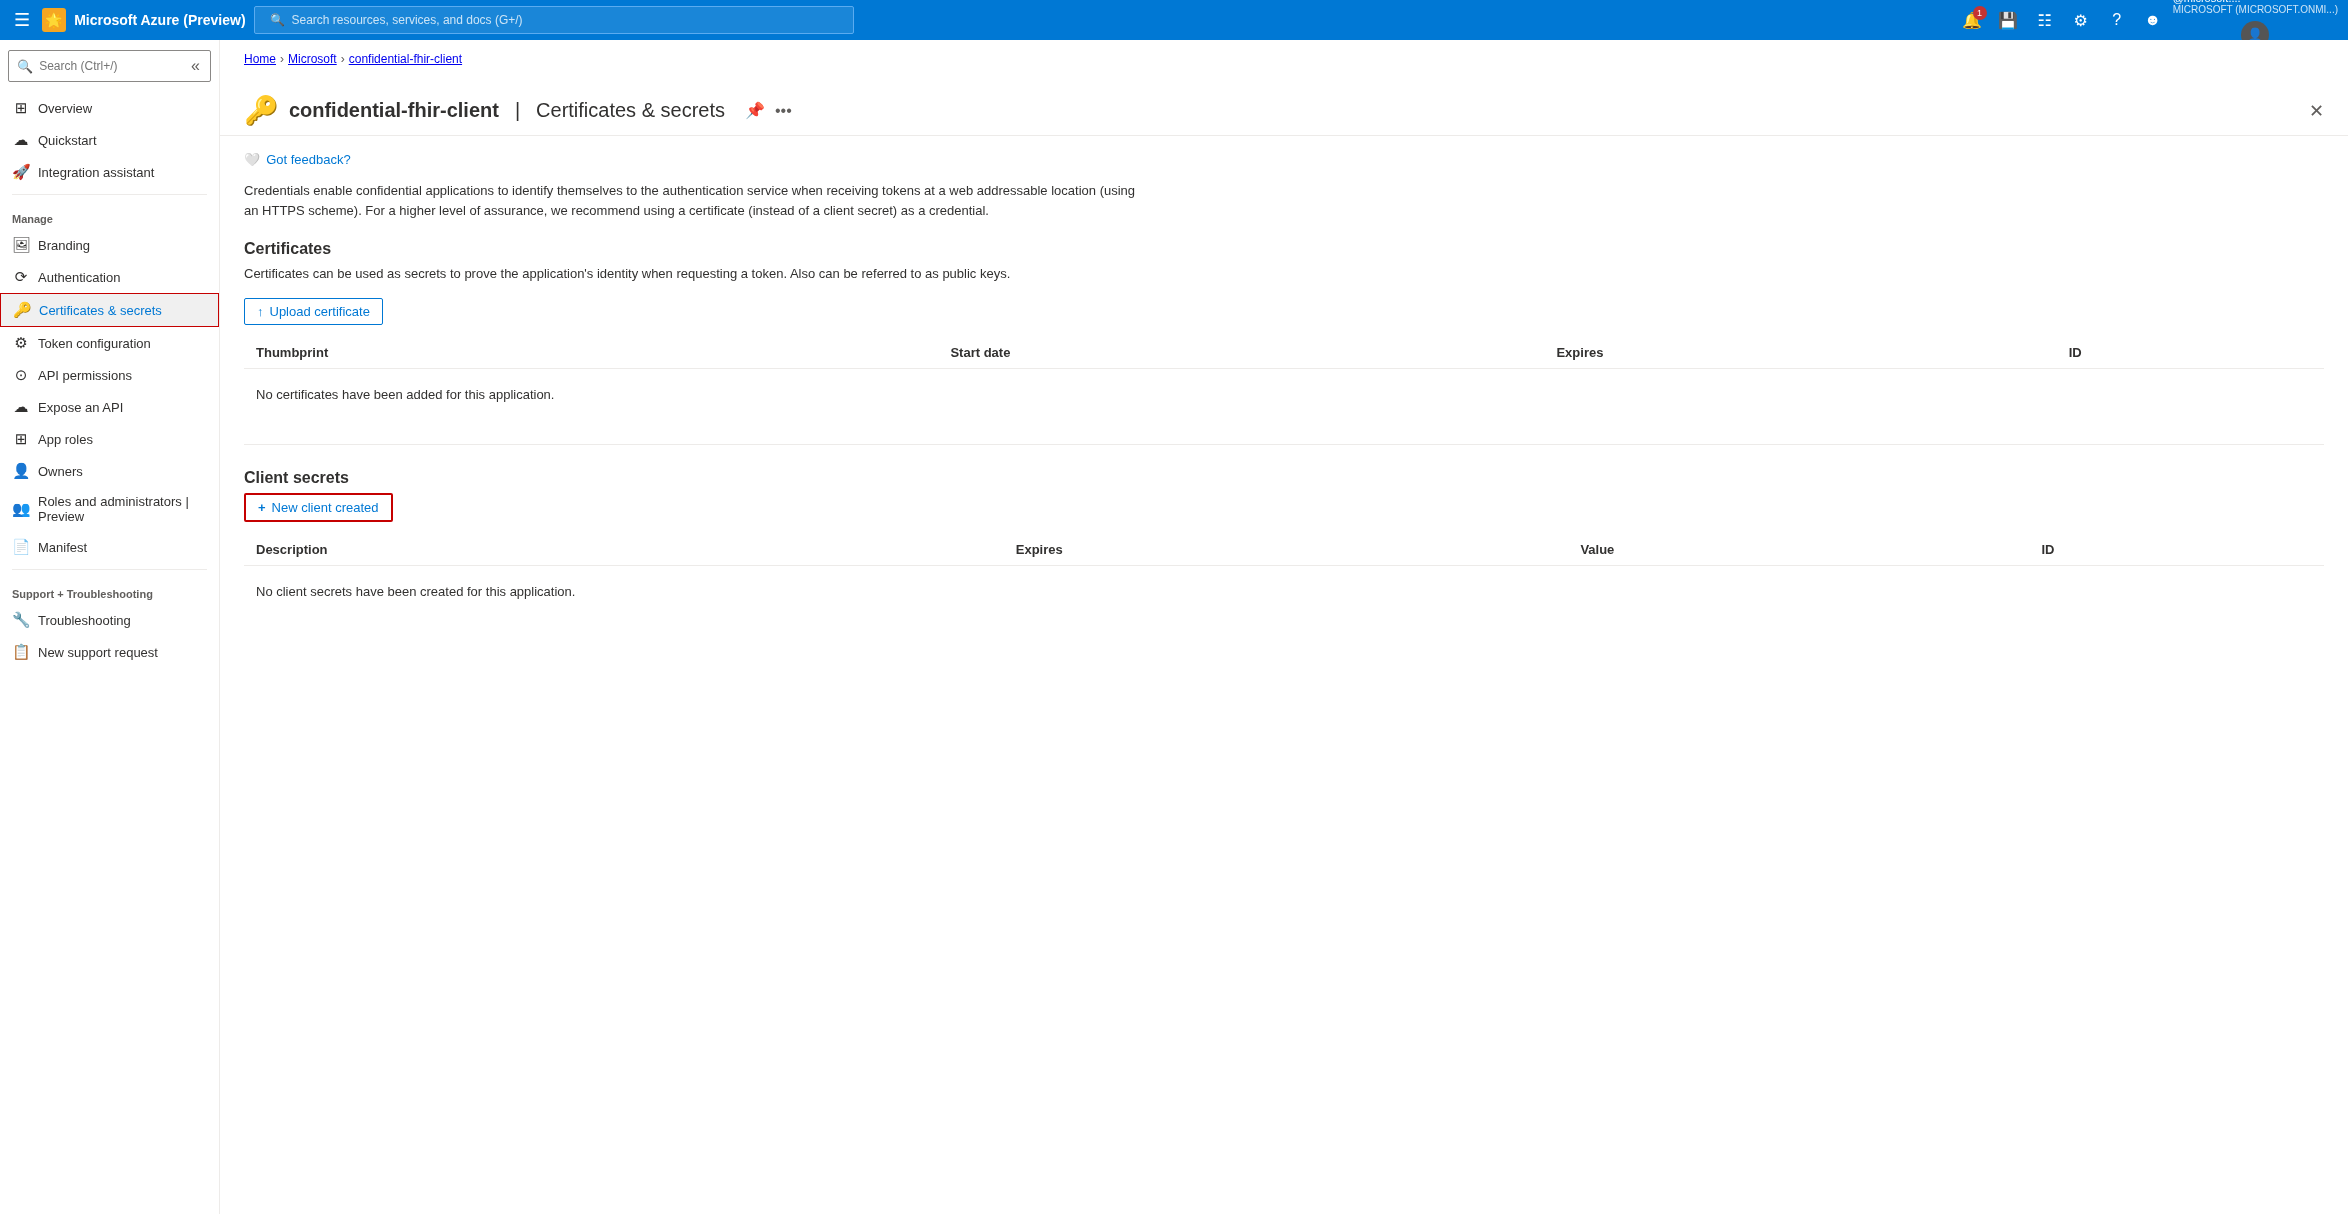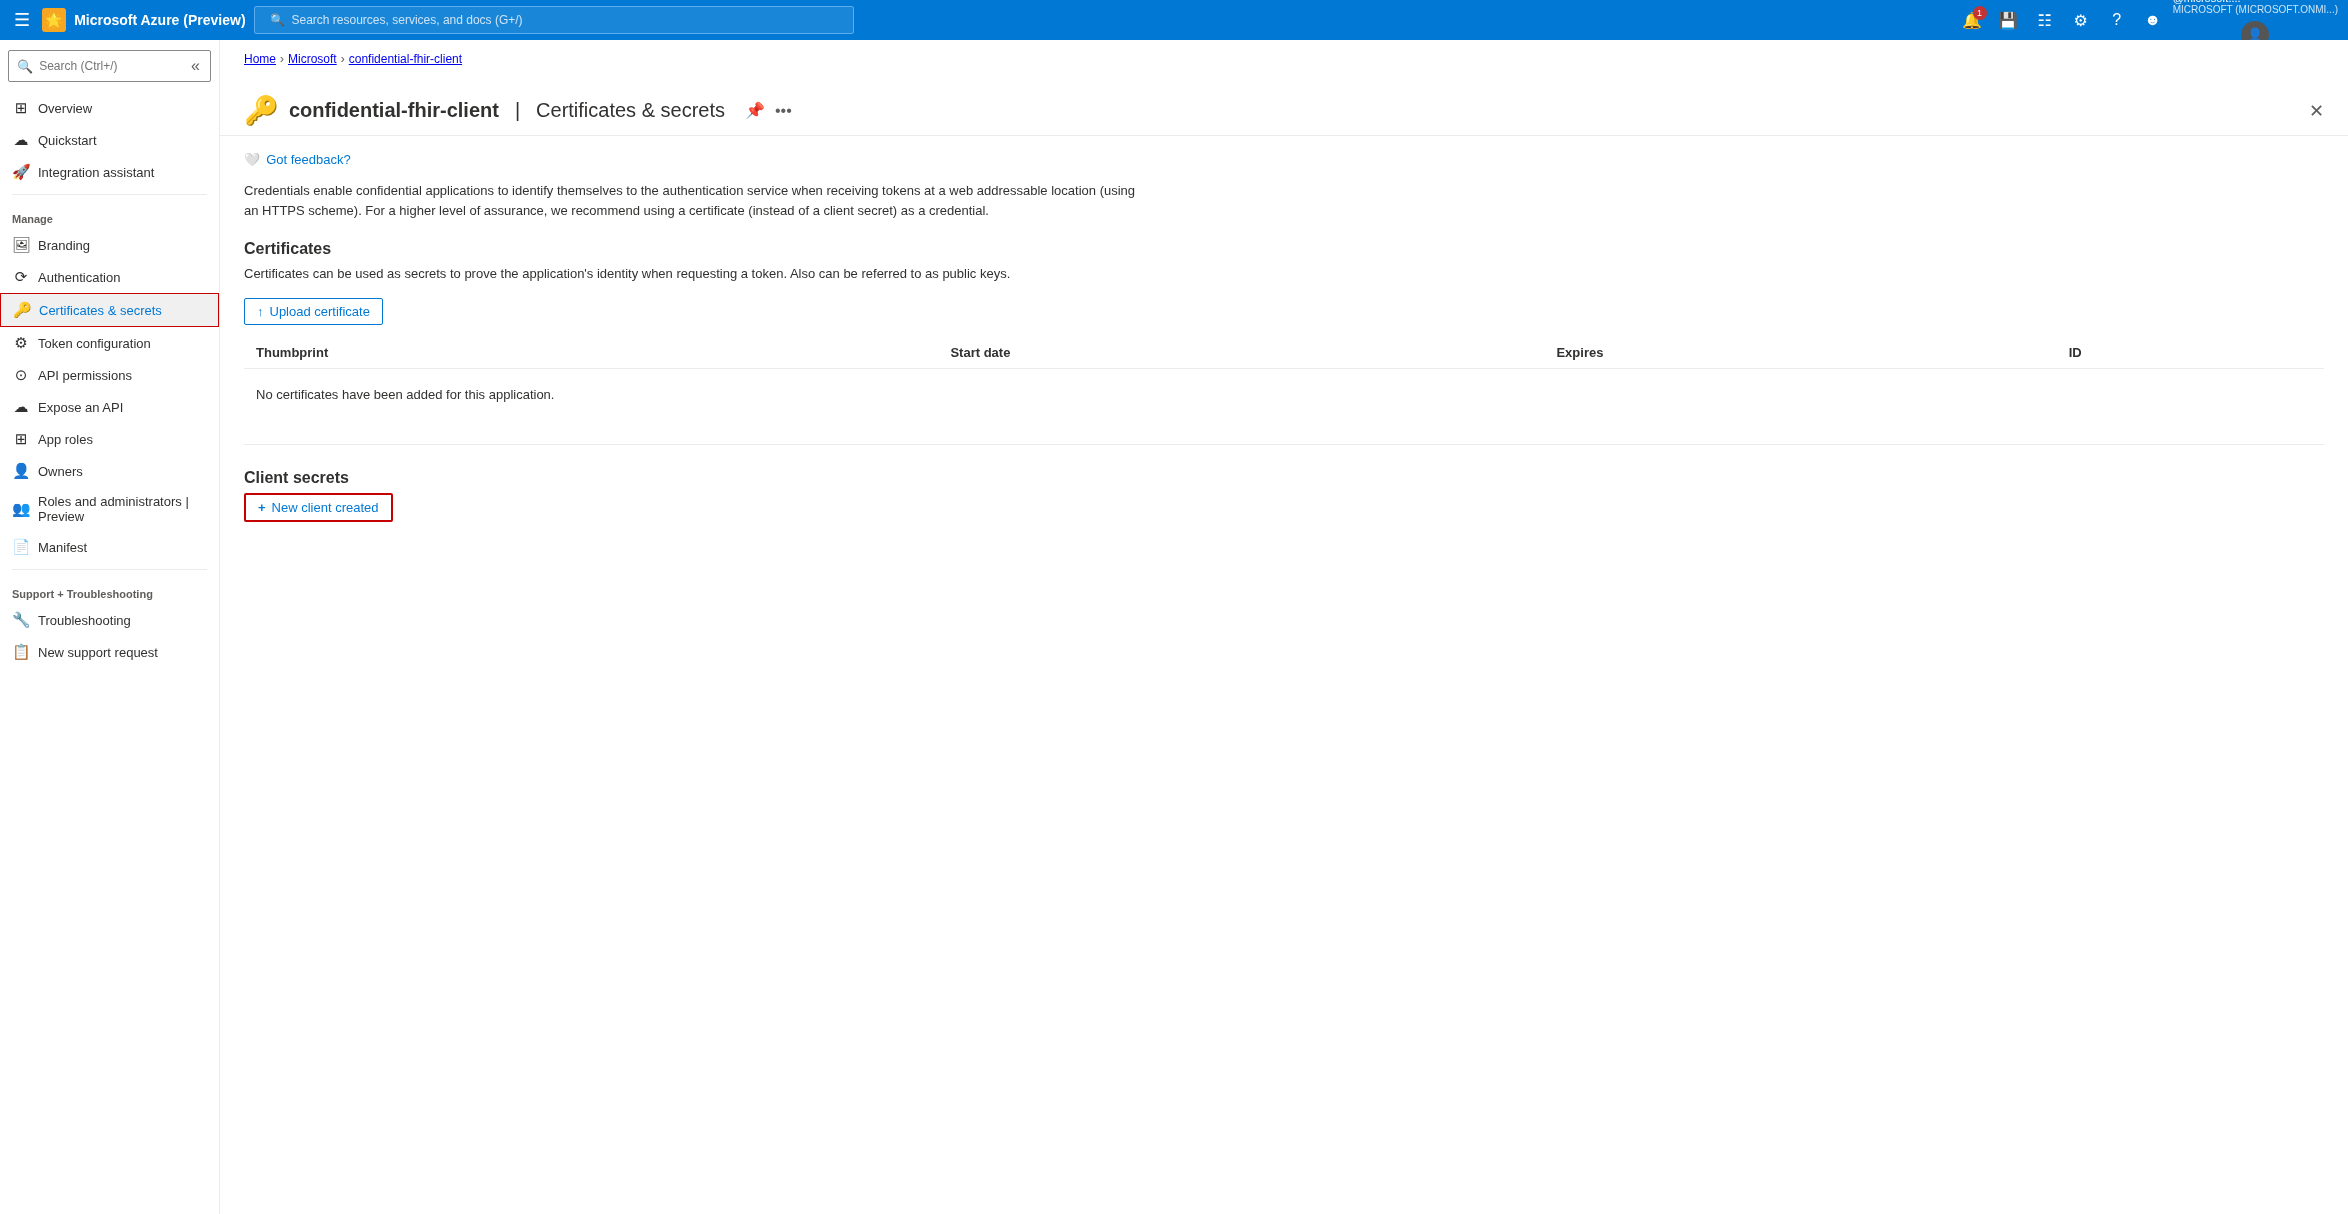--- a/index.html
+++ b/index.html
@@ -348,17 +348,34 @@
       <hr class="content-divider">
 
       <div>
         <div class="section-title">Client secrets</div>
 
         <button class="action-btn highlighted">
           <span style="font-weight:bold; color:#0078d4;">+</span>
           <span>New client created</span>
         </button>
 
+        <table class="data-table">
+          <thead>
+            <tr>
+              <th>Description</th>
+              <th>Expires</th>
+              <th>Value</th>
+              <th>ID</th>
+            </tr>
+          </thead>
+          <tbody>
+            <tr>
+              <td colspan="4">
+                <p class="no-data-text">No client secrets have been created for this application.</p>
+              </td>
+            </tr>
+          </tbody>
+        </table>
       </div>
 
     </div>
   </div>
 </div>
 
 </body></html>

